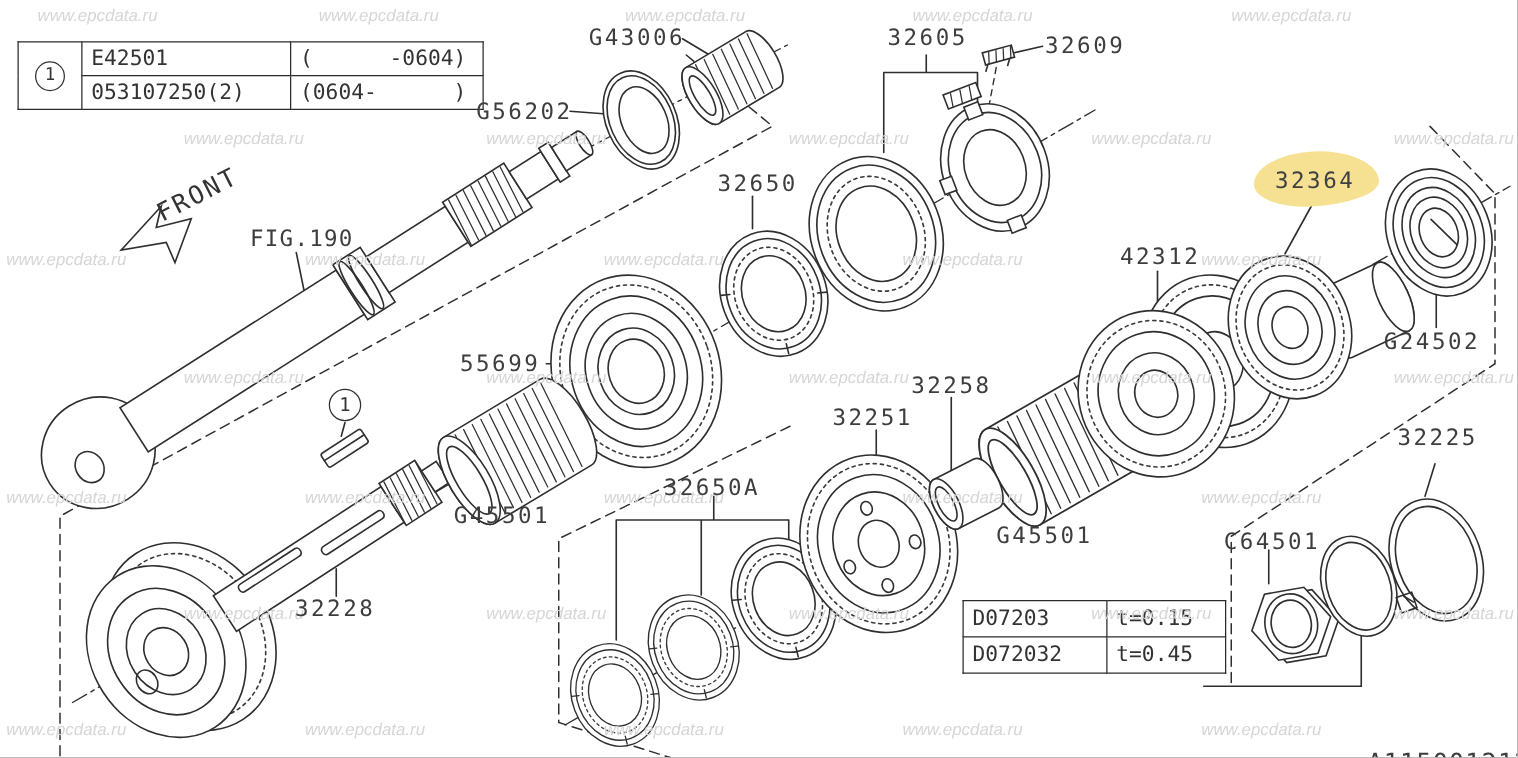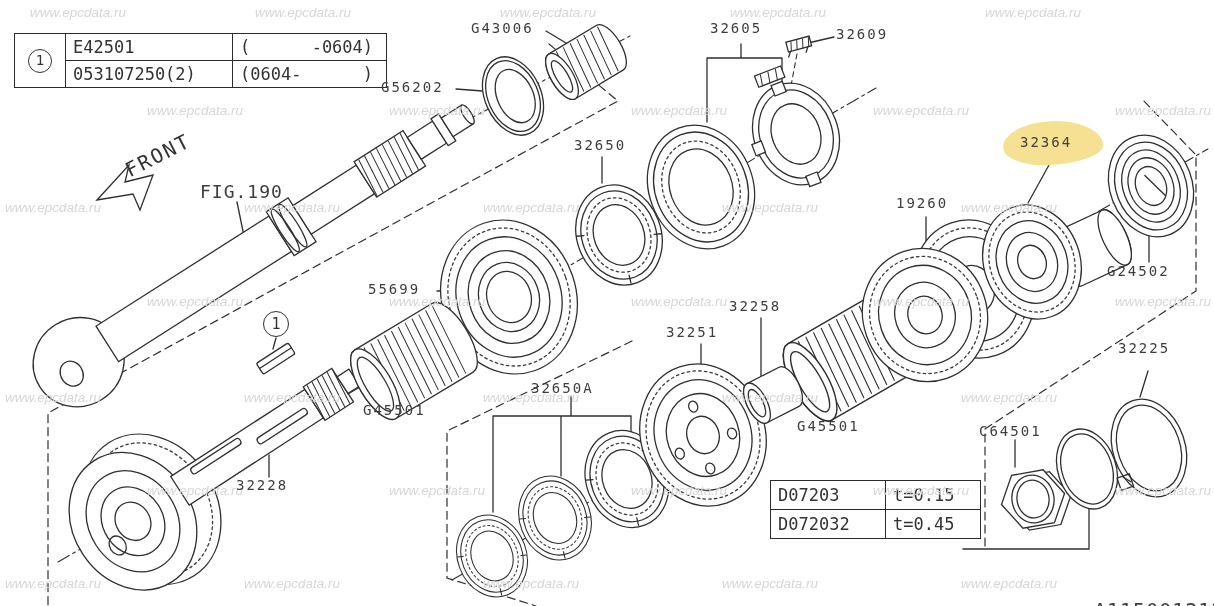--- a/index.html
+++ b/index.html
@@ -11,21 +11,21 @@
   svg.art .w{fill:#ffffff;}
   svg.art .teeth{fill:none;stroke:#3a3a3a;stroke-dasharray:2.5 3.2;}
   svg.art .hatch{stroke-width:1;}
   svg.art .dashA{stroke-dasharray:13 4 3 4;stroke-width:1.1;}
   svg.art .dashB{stroke-dasharray:8 5;stroke-width:1.2;}
   svg.art .dashC{stroke-dasharray:5 4;stroke-width:1.1;}
   .wm{position:absolute;font-family:"Liberation Sans",sans-serif;font-size:13.5px;color:#d6d6d6;
       z-index:2;white-space:nowrap;user-select:none;}
   .wm-layer{position:absolute;inset:0;z-index:2;pointer-events:none;font-style:italic;}
   .label-layer{position:absolute;inset:0;z-index:4;}
-  .plabel{position:absolute;font-size:14px;letter-spacing:2px;color:#3d3d3d;white-space:nowrap;cursor:pointer;}
+  .plabel{position:absolute;font-size:18px;letter-spacing:2px;color:#3d3d3d;white-space:nowrap;cursor:pointer;}
   .plabel.hl{color:#404040;}
   .hlblob{position:absolute;left:1003px;top:121px;width:100px;height:44px;z-index:3;
       border-radius:48% 52% 55% 45% / 55% 60% 40% 45%;transform:rotate(-3deg);}
   .callout{position:absolute;left:263px;top:311px;width:24px;height:24px;border:1.5px solid #2f2f2f;
       border-radius:50%;background:#fff;text-align:center;line-height:24px;font-size:15px;color:#333;z-index:4;}
   .front{position:absolute;left:132px;top:158px;font-size:20px;letter-spacing:2px;color:#333;
       transform:rotate(-27deg);transform-origin:left bottom;z-index:4;}
   .fig{position:absolute;left:200px;top:181px;font-size:18px;letter-spacing:1px;color:#3d3d3d;z-index:4;}
   .docnum{position:absolute;left:1094px;top:582px;font-size:20px;letter-spacing:1px;color:#3d3d3d;z-index:4;margin-top:16px;}
   table.dtable{position:absolute;border-collapse:collapse;z-index:1;color:#333;}
@@ -374,21 +374,21 @@
     <div class="front">FRONT</div>
     <div class="fig">FIG.190</div>
     <div class="callout">1</div>
     <div class="docnum">A115001212</div>
   <div class="plabel" style="left: 471px; top: 20px;">G43006</div>
       <div class="plabel" style="left: 710px; top: 20px;">32605</div>
       <div class="plabel" style="left: 836px; top: 26px;">32609</div>
       <div class="plabel" style="left: 381px; top: 79px;">G56202</div>
       <div class="plabel" style="left: 574px; top: 137px;">32650</div>
       <div class="plabel hl" style="left: 1020px; top: 134px;">32364</div>
-      <div class="plabel" style="left: 896px; top: 195px;">19260</div>
+      <div class="plabel" style="left: 896px; top: 195px;">42312</div>
       <div class="plabel" style="left: 1107px; top: 263px;">G24502</div>
       <div class="plabel" style="left: 368px; top: 281px;">55699</div>
       <div class="plabel" style="left: 729px; top: 298px;">32258</div>
       <div class="plabel" style="left: 666px; top: 324px;">32251</div>
       <div class="plabel" style="left: 531px; top: 380px;">32650A</div>
       <div class="plabel" style="left: 363px; top: 402px;">G45501</div>
       <div class="plabel" style="left: 797px; top: 418px;">G45501</div>
       <div class="plabel" style="left: 979px; top: 423px;">C64501</div>
       <div class="plabel" style="left: 1118px; top: 340px;">32225</div>
       <div class="plabel" style="left: 236px; top: 477px;">32228</div>

